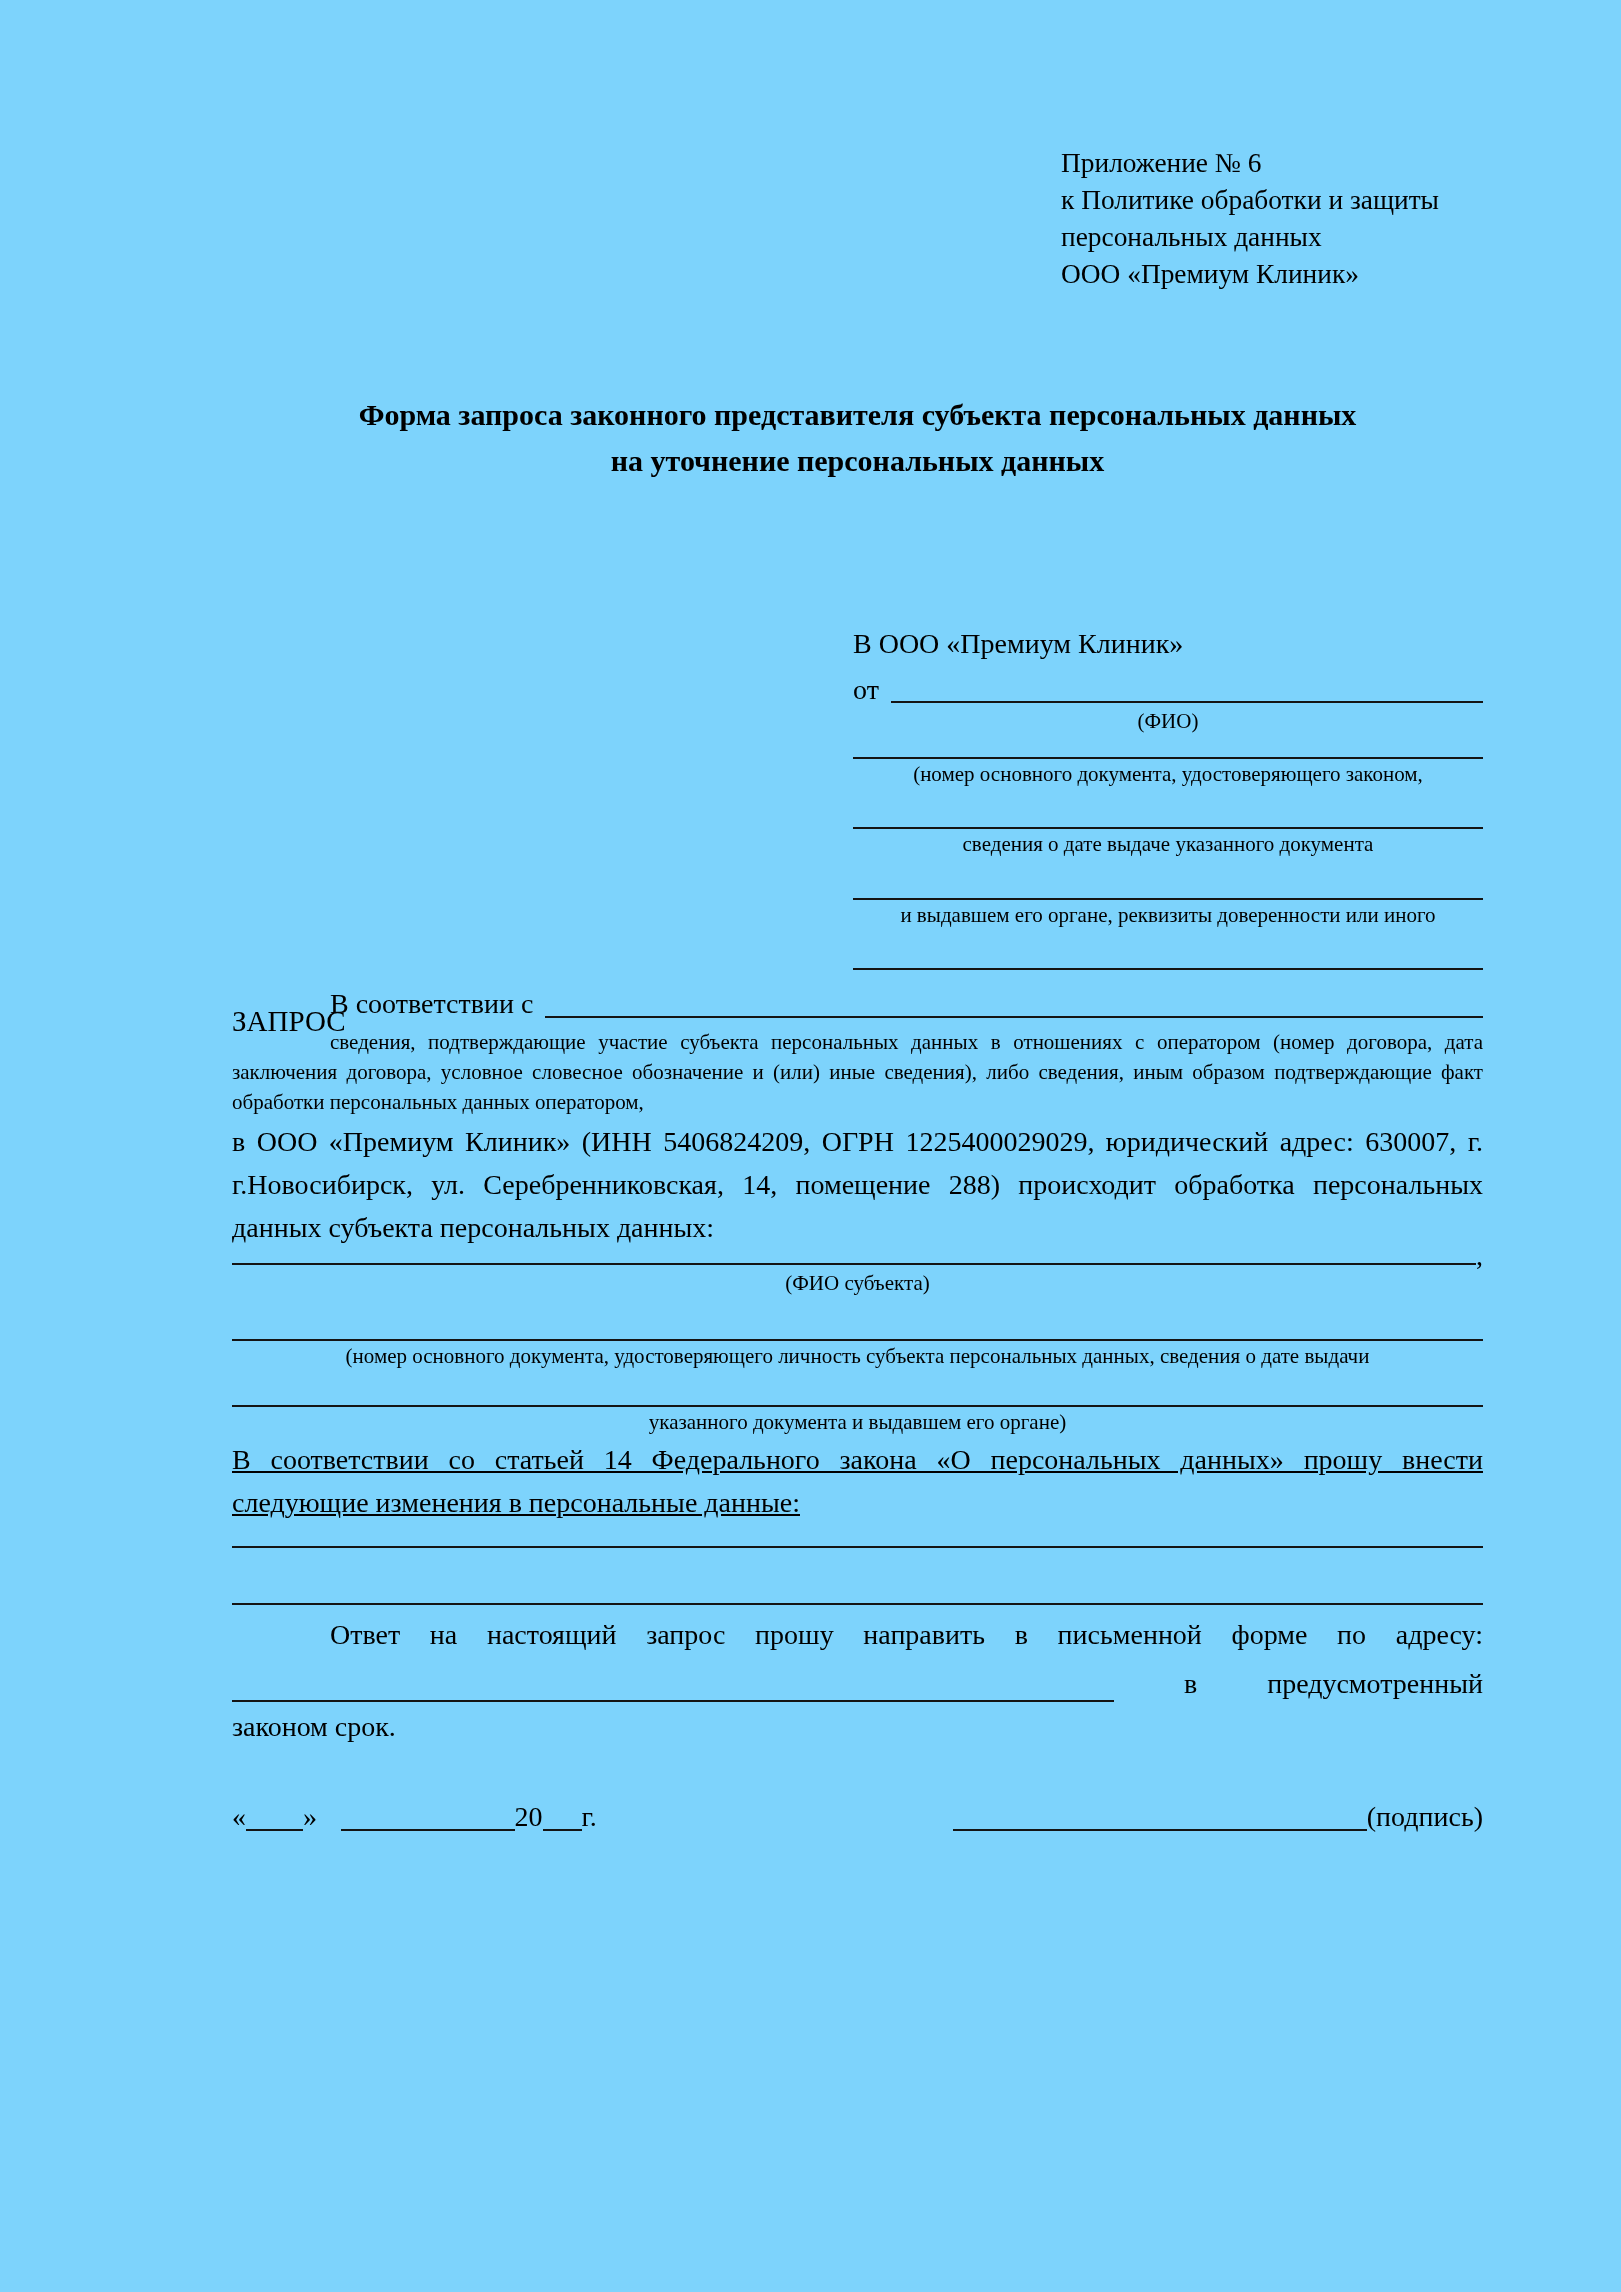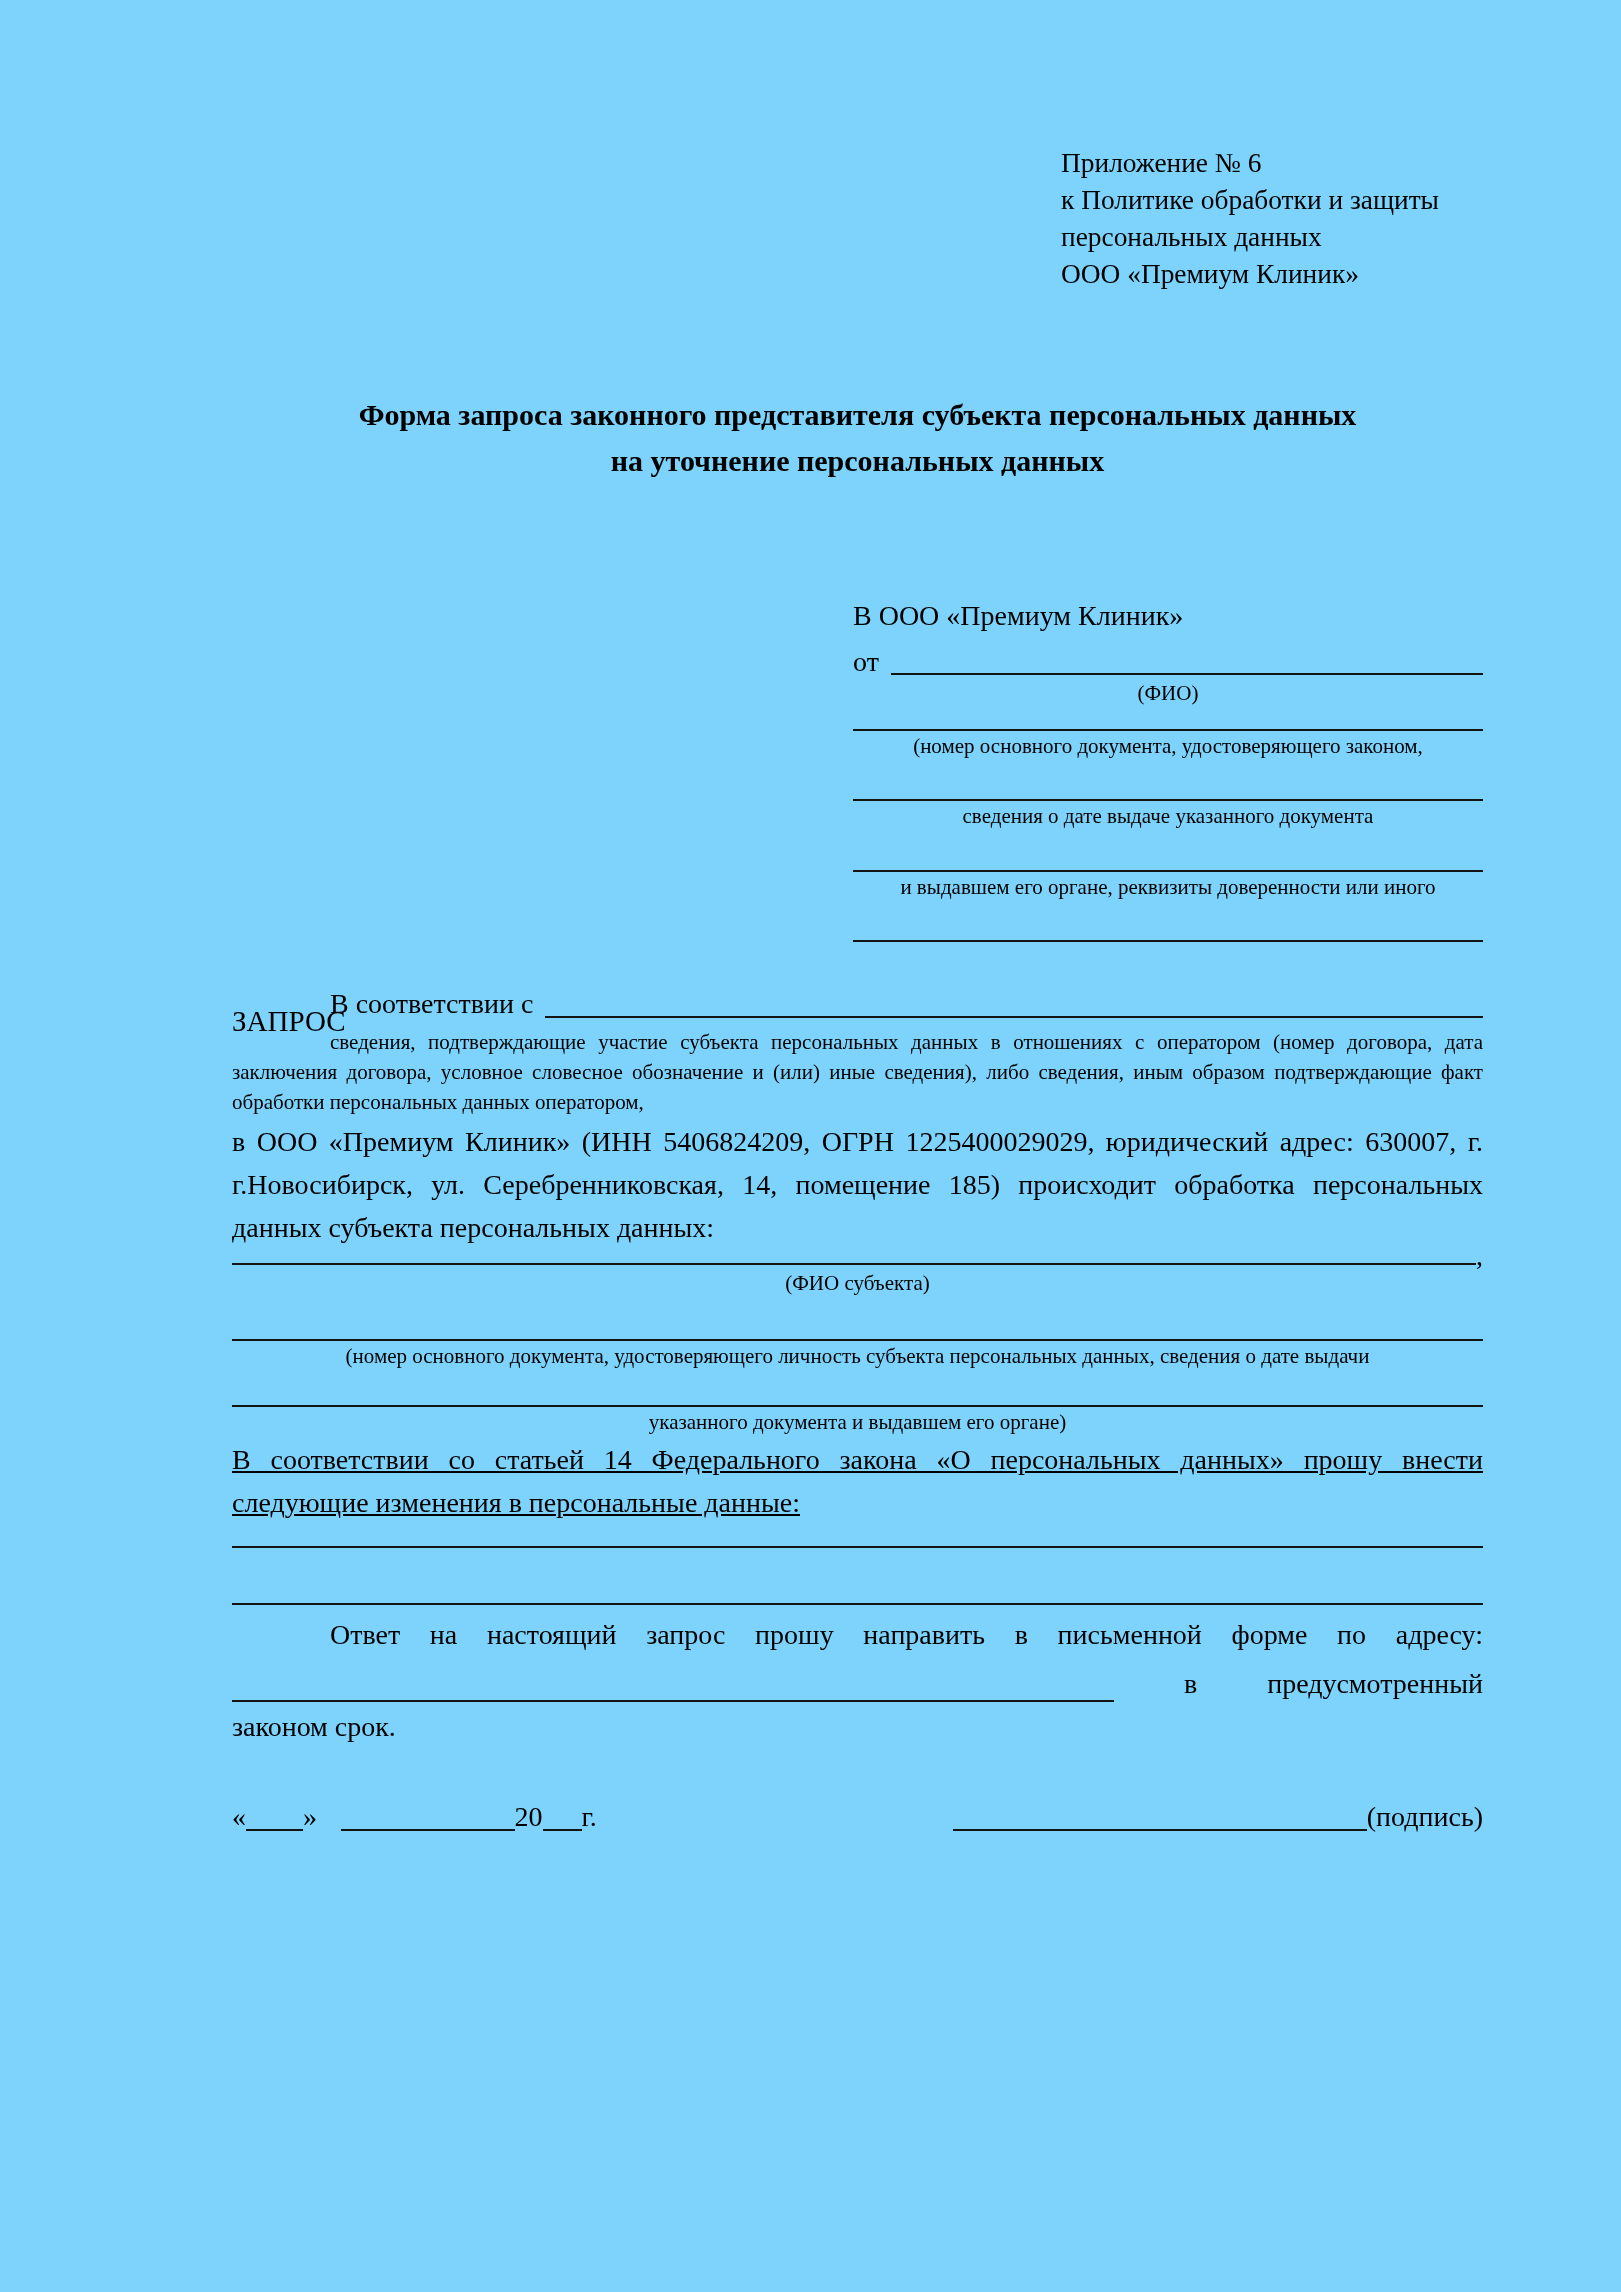--- a/index.html
+++ b/index.html
@@ -29,21 +29,21 @@
     width: 1251px;
     text-align: center;
     font-weight: bold;
     font-size: 30px;
     line-height: 46px;
   }
   
   .addressee {
     position: absolute;
     left: 853px;
-    top: 596px;
+    top: 624px;
     width: 630px;
     font-size: 28px;
   }
   .addr-org { line-height: 39px; }
   .from-row { display: flex; align-items: flex-end; height: 43px; }
   .blank { border-bottom: 2.9px solid #141414; }
   .from-blank { flex: 1; margin-left: 11.8px; margin-bottom: 2.9px; }
   .small-caption {
     font-size: 21px;
     line-height: 24.5px;
@@ -160,21 +160,21 @@
 
   <div class="main">
 
     <div class="intro-row">
       <span class="intro-label">В соответствии с</span>
       <span class="blank intro-blank"></span>
     </div>
 
     <div class="footnote">сведения, подтверждающие участие субъекта персональных данных в отношениях с оператором (номер договора, дата заключения договора, условное словесное обозначение и (или) иные сведения), либо сведения, иным образом подтверждающие факт обработки персональных данных оператором,</div>
 
-    <div class="para op-para">в ООО «Премиум Клиник» (ИНН 5406824209, ОГРН 1225400029029, юридический адрес: 630007, г. г.Новосибирск, ул. Серебренниковская, 14, помещение 185) происходит обработка персональных данных субъекта персональных данных:</div>
+    <div class="para op-para">в ООО «Премиум Клиник» (ИНН 5406824209, ОГРН 1225400029029, юридический адрес: 630007, г. г.Новосибирск, ул. Серебренниковская, 14, помещение 288) происходит обработка персональных данных субъекта персональных данных:</div>
 
     <div class="comma-row">
       <span class="blank comma-blank"></span>
       <span class="comma-char">,</span>
     </div>
     <div class="small-caption">(ФИО субъекта)</div>
 
     <div class="full-line subj-line-1"></div>
     <div class="small-caption">(номер основного документа, удостоверяющего личность субъекта персональных данных, сведения о дате выдачи</div>
 

